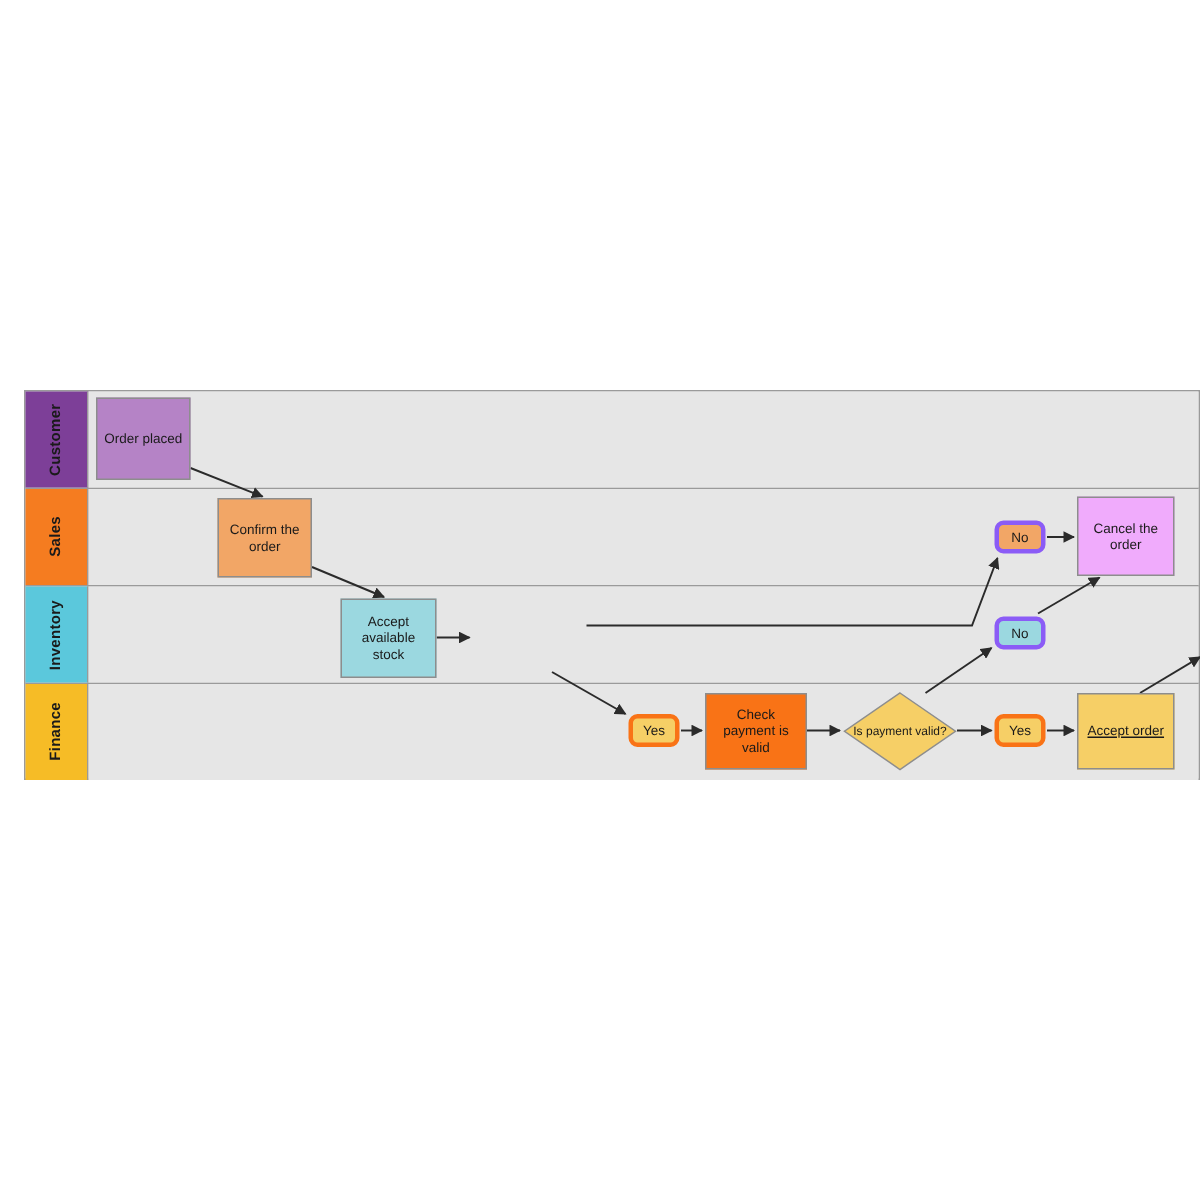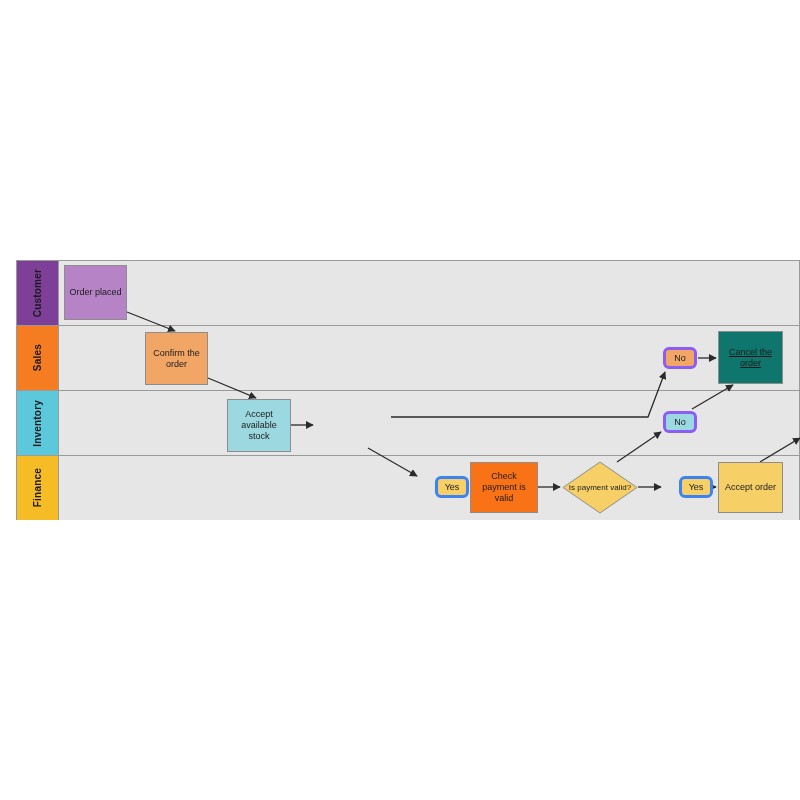--- a/index.html
+++ b/index.html
@@ -85,22 +85,21 @@
     box-sizing: border-box;
     border-radius: 6px;
     display: flex;
     align-items: center;
     justify-content: center;
     font-size: 9px;
     color: #1a1a1a;
     z-index: 6;
   }
   .label-yes {
-    border: 3px solid #3b82f6;
-    margin-left: 16px;
+    border: 3px solid #f97316;
   }
   .label-no {
     border: 3px solid #8b5cf6;
   }
   .diamond-wrap {
     position: absolute;
     z-index: 5;
   }
   .diamond-wrap svg {
     display: block;
@@ -204,25 +203,25 @@
     <span>Check payment is valid</span>
   </div>
 
   <div class="diamond-wrap" style="left:562px;top:461px;width:76px;height:53px;">
     <svg width="76" height="53" viewBox="0 0 76 53">
       <polygon points="38,1 75,26.5 38,52 1,26.5" fill="#f6cf66" stroke="#8d8d8d" stroke-width="1"></polygon>
     </svg>
     <div class="diamond-label">Is payment valid?</div>
   </div>
 
-  <div class="node" style="left:718px;top:462px;width:65px;height:51px;background:#f6cf66;">
+  <div class="node" style="left:718px;top:462px;width:65px;height:51px;background:#f6cf66;text-decoration:underline;">
     <span>Accept order</span>
   </div>
 
-  <div class="node" style="left:718px;top:331px;width:65px;height:53px;background:#0f766e;text-decoration:underline;">
+  <div class="node" style="left:718px;top:331px;width:65px;height:53px;background:#f0abfc;">
     <span>Cancel the order</span>
   </div>
 
   <div class="label-box label-yes" style="left:419px;top:476px;width:34px;height:22px;background:#f6cf66;">
     <span>Yes</span>
   </div>
 
   <div class="label-box label-yes" style="left:663px;top:476px;width:34px;height:22px;background:#f6cf66;">
     <span>Yes</span>
   </div>

